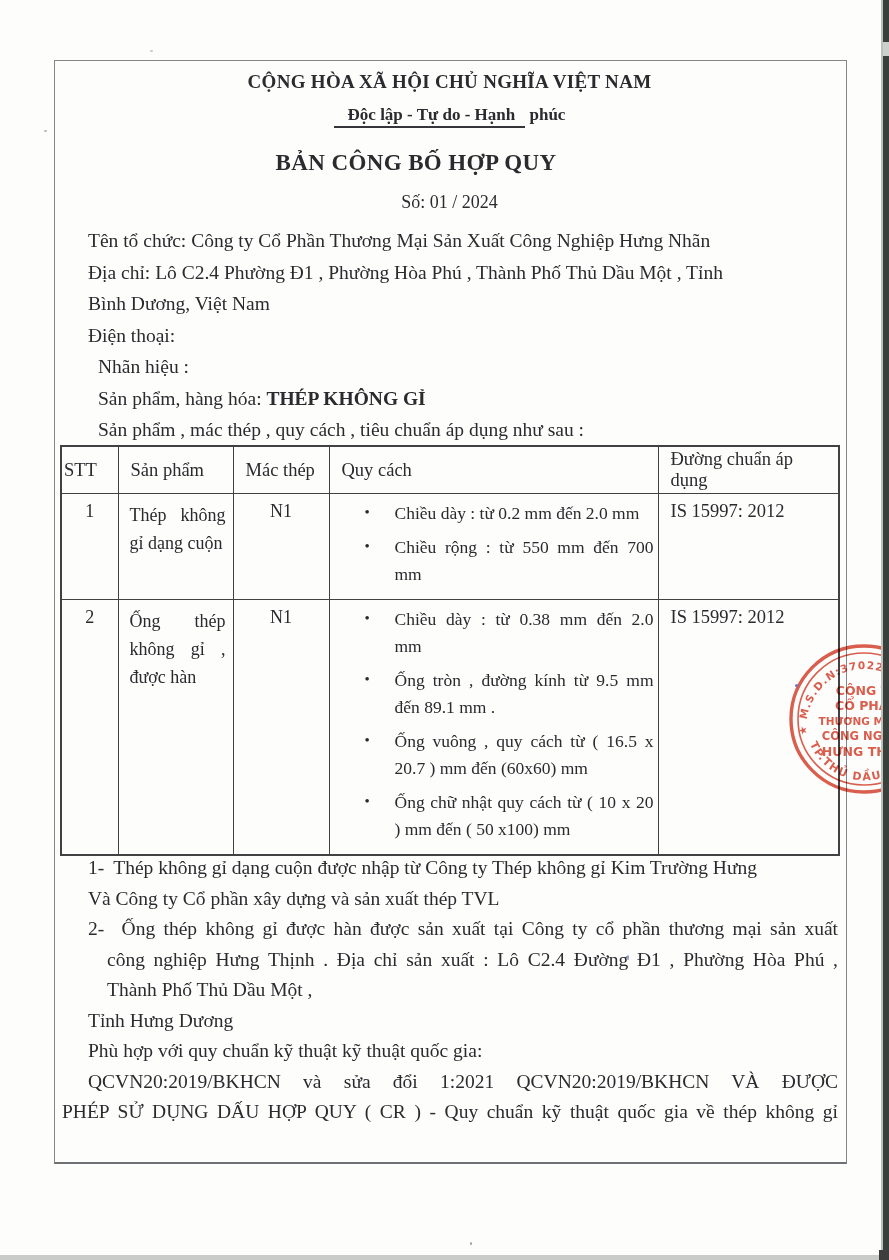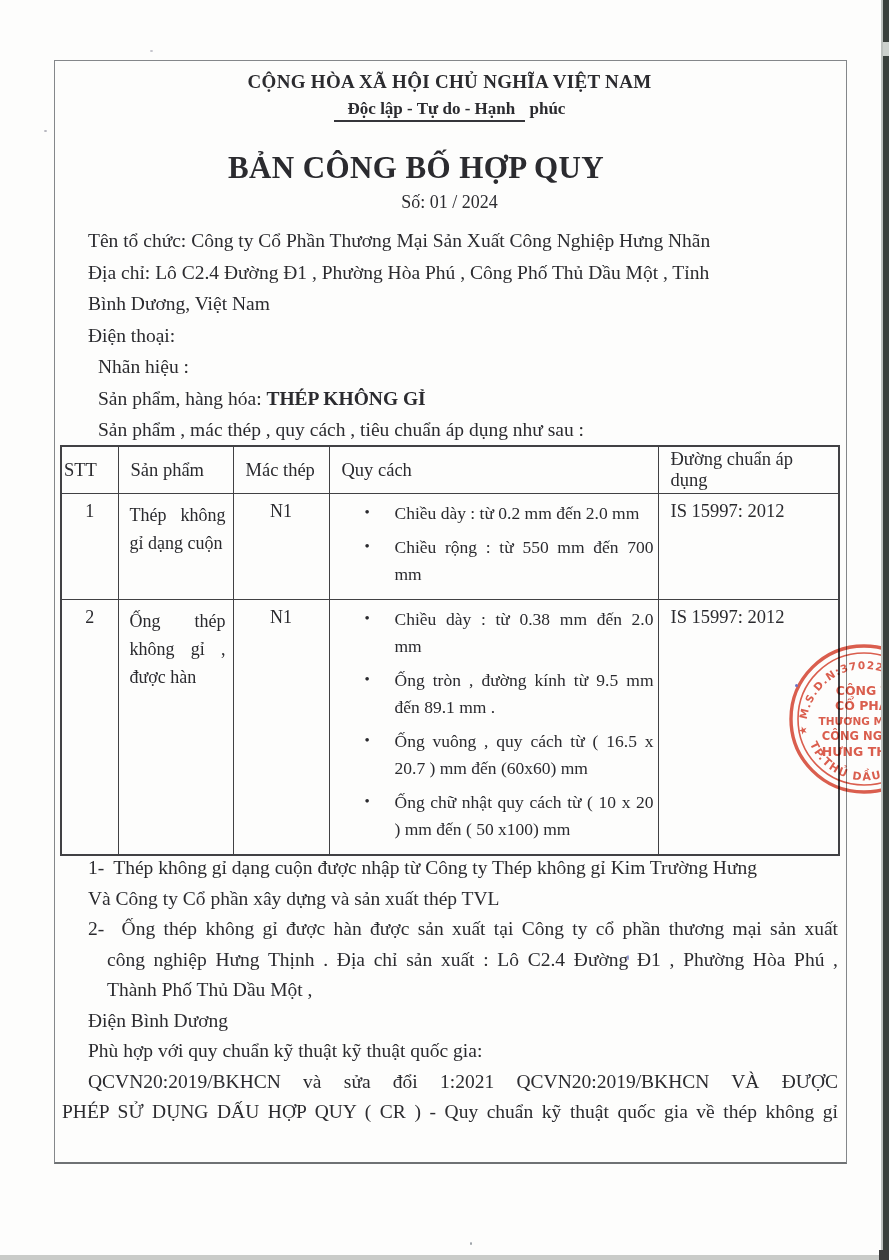--- a/index.html
+++ b/index.html
@@ -25,27 +25,27 @@
   .speck.s3 { left:627px; top:955px; width:2px; height:5px; background:#5560b8; opacity:.65; }
   .speck.s4 { left:470px; top:1242px; width:2px; height:3px; background:#9aa0a6; }
   .speck.s5 { left:150px; top:50px; width:3px; height:2px; background:#c3c3cb; }
 
   
   .nat-line1 {
     position:absolute; left:54px; top:71px; width:791px;
     text-align:center; font-size:19px; font-weight:bold; letter-spacing:.3px;
   }
   .nat-line2 {
-    position:absolute; left:54px; top:99px; width:791px;
+    position:absolute; left:54px; top:105px; width:791px;
     text-align:center; font-size:17px; font-weight:bold;
   }
   .nat-line2 .u { border-bottom:2px solid #35353a; padding:0 10px 2px 14px; }
   .doc-title {
     position:absolute; left:54px; top:150px; width:724px;
-    text-align:center; font-size:31px; font-weight:bold; letter-spacing:.4px;
+    text-align:center; font-size:23px; font-weight:bold; letter-spacing:.4px;
   }
   .doc-number {
     position:absolute; left:54px; top:192px; width:791px;
     text-align:center; font-size:18px;
   }
 
   
   .org-block { position:absolute; left:88px; top:225px; width:742px; font-size:19.5px; line-height:31.5px; }
   .org-block .ind { padding-left:10px; }
   .org-block b { font-weight:bold; }
@@ -90,21 +90,21 @@
   <div class="page-border"></div>
 
   <div class="nat-line1">CỘNG HÒA XÃ HỘI CHỦ NGHĨA VIỆT NAM</div>
   <div class="nat-line2"><span class="u">Độc lập - Tự do - Hạnh</span><span> phúc</span></div>
 
   <div class="doc-title">BẢN CÔNG BỐ HỢP QUY</div>
   <div class="doc-number">Số: 01 / 2024</div>
 
   <div class="org-block">
     <div>Tên tổ chức: Công ty Cổ Phần Thương Mại Sản Xuất Công Nghiệp Hưng Nhãn</div>
-    <div>Địa chỉ: Lô C2.4 Đường Đ1 , Phường Hòa Phú , Công Phố Thủ Dầu Một , Tỉnh</div>
+    <div>Địa chỉ: Lô C2.4 Phường Đ1 , Phường Hòa Phú , Thành Phố Thủ Dầu Một , Tỉnh</div>
     <div>Bình Dương, Việt Nam</div>
     <div>Điện thoại:</div>
     <div class="ind">Nhãn hiệu :</div>
     <div class="ind"><span>Sản phẩm, hàng hóa: </span><b>THÉP KHÔNG GỈ</b></div>
     <div class="ind">Sản phẩm , mác thép , quy cách , tiêu chuẩn áp dụng như sau :</div>
   </div>
 
   <table class="spec-table">
     <colgroup>
       <col style="width:57px">
@@ -189,21 +189,21 @@
       </tr>
     </tbody>
   </table>
 
   <div class="notes">
     <div class="note-ind"><span class="mk">1-</span><span>Thép không gỉ dạng cuộn được nhập từ Công ty Thép không gỉ Kim Trường Hưng</span></div>
     <div class="note-ind">Và Công ty Cổ phần xây dựng và sản xuất thép TVL</div>
     <div class="note-ind jl"><span class="mk">2-</span> <span>Ống thép không gỉ được hàn được sản xuất tại Công ty cổ phần thương mại sản xuất</span></div>
     <div class="note-hang jl">công nghiệp Hưng Thịnh . Địa chỉ sản xuất : Lô C2.4 Đường Đ1 , Phường Hòa Phú ,</div>
     <div class="note-hang">Thành Phố Thủ Dầu Một ,</div>
-    <div class="note-ind">Điện Bình Dương</div>
+    <div class="note-ind">Tỉnh Hưng Dương</div>
     <div class="note-ind">Phù hợp với quy chuẩn kỹ thuật kỹ thuật quốc gia:</div>
     <div class="note-ind jl">QCVN20:2019/BKHCN và sửa đổi 1:2021 QCVN20:2019/BKHCN VÀ ĐƯỢC</div>
     <div class="jl">PHÉP SỬ DỤNG DẤU HỢP QUY ( CR ) - Quy chuẩn kỹ thuật quốc gia về thép không gỉ</div>
   </div>
 
   <svg class="stamp" viewBox="0 0 170 170">
     <circle cx="84" cy="82" r="73" fill="none" stroke="#d84d3b" stroke-width="3.4"></circle>
     <circle cx="84" cy="82" r="66" fill="none" stroke="#d84d3b" stroke-width="1.6"></circle>
     <defs>
       <path id="arcTop" d="M 27 98 A 58 58 0 1 1 142 82" fill="none"></path>

